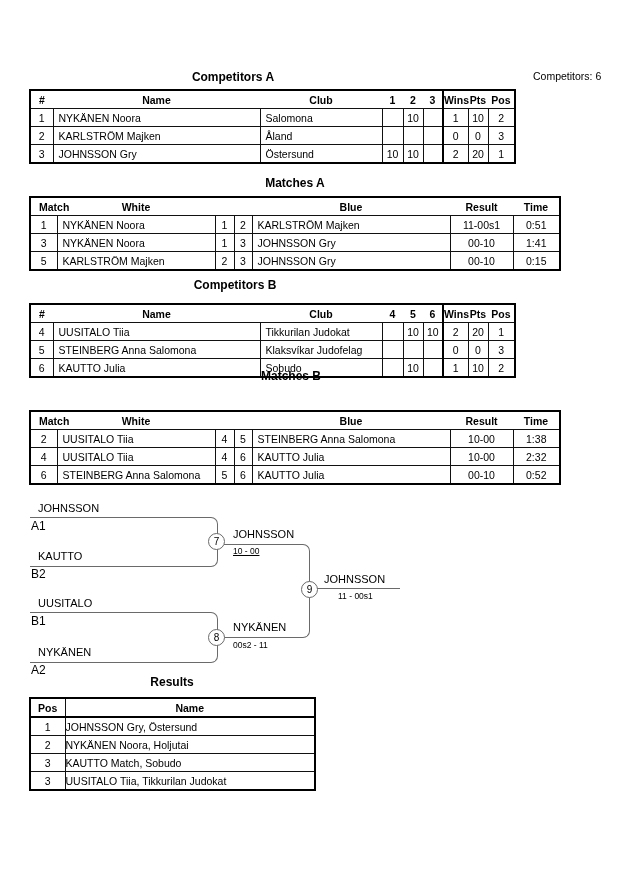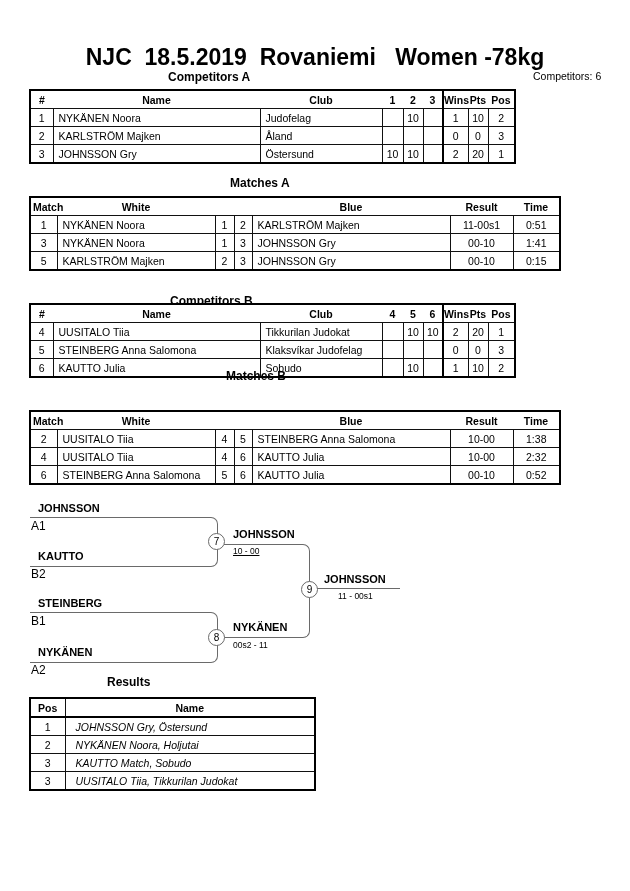--- a/index.html
+++ b/index.html
@@ -1,50 +1,49 @@
 <!DOCTYPE html>
 <html><head>
 <meta charset="utf-8">
 <style>
   html,body{margin:0;padding:0;background:#fff;}
   .page{position:relative;width:630px;height:891px;background:#fff;overflow:hidden;
         font-family:"Liberation Sans","DejaVu Sans",sans-serif;color:#000;}
   .abs{position:absolute;}
   .main-title{top:44px;left:0;width:630px;text-align:center;font-size:23px;font-weight:bold;white-space:pre;}
   .comp-count{top:70px;left:533px;font-size:10.5px;}
-  .sec-title{font-size:12px;font-weight:bold;text-align:left;width:130px;white-space:nowrap;}
+  .sec-title{font-size:12px;font-weight:bold;text-align:center;width:130px;white-space:nowrap;}
 
   table{border-collapse:collapse;table-layout:fixed;background:#fff;}
   table.sheet{border:2px solid #000;}
   .sheet th{font-size:10.5px;font-weight:bold;padding:0;border:none;border-bottom:1px solid #111;
             height:17px;white-space:nowrap;overflow:visible;text-align:center;}
   .sheet td{font-size:10.5px;padding:0;border:1px solid #111;height:17px;white-space:nowrap;
             overflow:hidden;text-align:center;}
   .sheet td.lft{text-align:left;padding-left:5px;}
-  .sheet th.lft{text-align:left;padding-left:2px;}
+  .sheet th.lft{text-align:left;padding-left:8px;}
   .sheet td.thickL, .sheet th.thickL{border-left:2px solid #000;}
   .results-table th{border-bottom:2px solid #000;}
-  .results-table td.lft{padding-left:10px;font-style:italic;}
+  .results-table td.lft{padding-left:0;}
   .br-box-l{border-top:1.5px solid #6a6a6a;border-right:1.5px solid #6a6a6a;border-bottom:1.5px solid #6a6a6a;
             border-radius:0 7px 7px 0;}
   .br-conn-up{border-top:1.5px solid #6a6a6a;border-right:1.5px solid #6a6a6a;border-radius:0 7px 0 0;}
   .br-conn-dn{border-bottom:1.5px solid #6a6a6a;border-right:1.5px solid #6a6a6a;border-radius:0 0 7px 0;}
   .br-hline{border-top:1.5px solid #6a6a6a;}
   .match-circle{width:15px;height:15px;border:1.5px solid #6a6a6a;border-radius:50%;background:#fff;
                 z-index:2;font-size:10px;text-align:center;line-height:15px;}
-  .br-name{font-size:11px;white-space:nowrap;font-weight:bold;}
+  .br-name{font-size:11px;white-space:nowrap;}
   .br-seed{font-size:12px;white-space:nowrap;}
   .br-score{font-size:8.5px;white-space:nowrap;}
 </style>
 </head>
 <body>
 
 <div class="page">
 
-  <div class="abs main-title">NJC  18.5.2019  Rovaniemi   Women -78kg</div>
   <div class="abs comp-count">Competitors: 6</div>
 
   <div class="abs sec-title" style="top:70px;left:168px;">Competitors A</div>
 
   <table class="sheet" style="position:absolute;top:89px;left:29px;width:487px;">
     <colgroup>
         <col style="width:23px">
         <col style="width:207px">
         <col style="width:122px">
         <col style="width:21px">
@@ -62,21 +61,21 @@
       <th>1</th>
       <th>2</th>
       <th>3</th>
       <th class="thickL">Wins</th>
       <th>Pts</th>
       <th>Pos</th>
     </tr>
     <tr>
       <td>1</td>
       <td class="lft">NYKÄNEN Noora</td>
-      <td class="lft">Judofelag</td>
+      <td class="lft">Salomona</td>
       <td></td>
       <td>10</td>
       <td></td>
       <td class="thickL">1</td>
       <td>10</td>
       <td>2</td>
     </tr>
     <tr>
       <td>2</td>
       <td class="lft">KARLSTRÖM Majken</td>
@@ -147,21 +146,21 @@
       <td class="lft">KARLSTRÖM Majken</td>
       <td>2</td>
       <td>3</td>
       <td class="lft">JOHNSSON Gry</td>
       <td>00-10</td>
       <td>0:15</td>
     </tr>
   </tbody>
     </table>
 
-  <div class="abs sec-title" style="top:294px;left:170px;">Competitors B</div>
+  <div class="abs sec-title" style="top:278px;left:170px;">Competitors B</div>
 
   <table class="sheet" style="position:absolute;top:303px;left:29px;width:487px;">
     <colgroup>
         <col style="width:23px">
         <col style="width:207px">
         <col style="width:122px">
         <col style="width:21px">
         <col style="width:20px">
         <col style="width:20px">
         <col style="width:25px">
@@ -268,21 +267,21 @@
   </tbody>
     </table>
 
   <div>
     <div class="abs br-name" style="top:502px;left:38px;">JOHNSSON</div>
     <div class="abs br-box-l" style="top:517px;left:30px;width:187px;height:48px;"></div>
     <div class="abs br-seed" style="top:519px;left:31px;">A1</div>
     <div class="abs br-name" style="top:550px;left:38px;">KAUTTO</div>
     <div class="abs br-seed" style="top:567px;left:31px;">B2</div>
 
-    <div class="abs br-name" style="top:597px;left:38px;">STEINBERG</div>
+    <div class="abs br-name" style="top:597px;left:38px;">UUSITALO</div>
     <div class="abs br-box-l" style="top:612px;left:30px;width:187px;height:49px;"></div>
     <div class="abs br-seed" style="top:614px;left:31px;">B1</div>
     <div class="abs br-name" style="top:646px;left:38px;">NYKÄNEN</div>
     <div class="abs br-seed" style="top:663px;left:31px;">A2</div>
 
     <div class="abs br-conn-up" style="top:544px;left:224px;width:85px;height:45px;"></div>
     <div class="abs br-conn-dn" style="top:589px;left:224px;width:85px;height:48px;"></div>
     <div class="abs br-hline" style="top:588px;left:317px;width:83px;height:0;"></div>
 
     <div class="abs br-name" style="top:528px;left:233px;">JOHNSSON</div>

